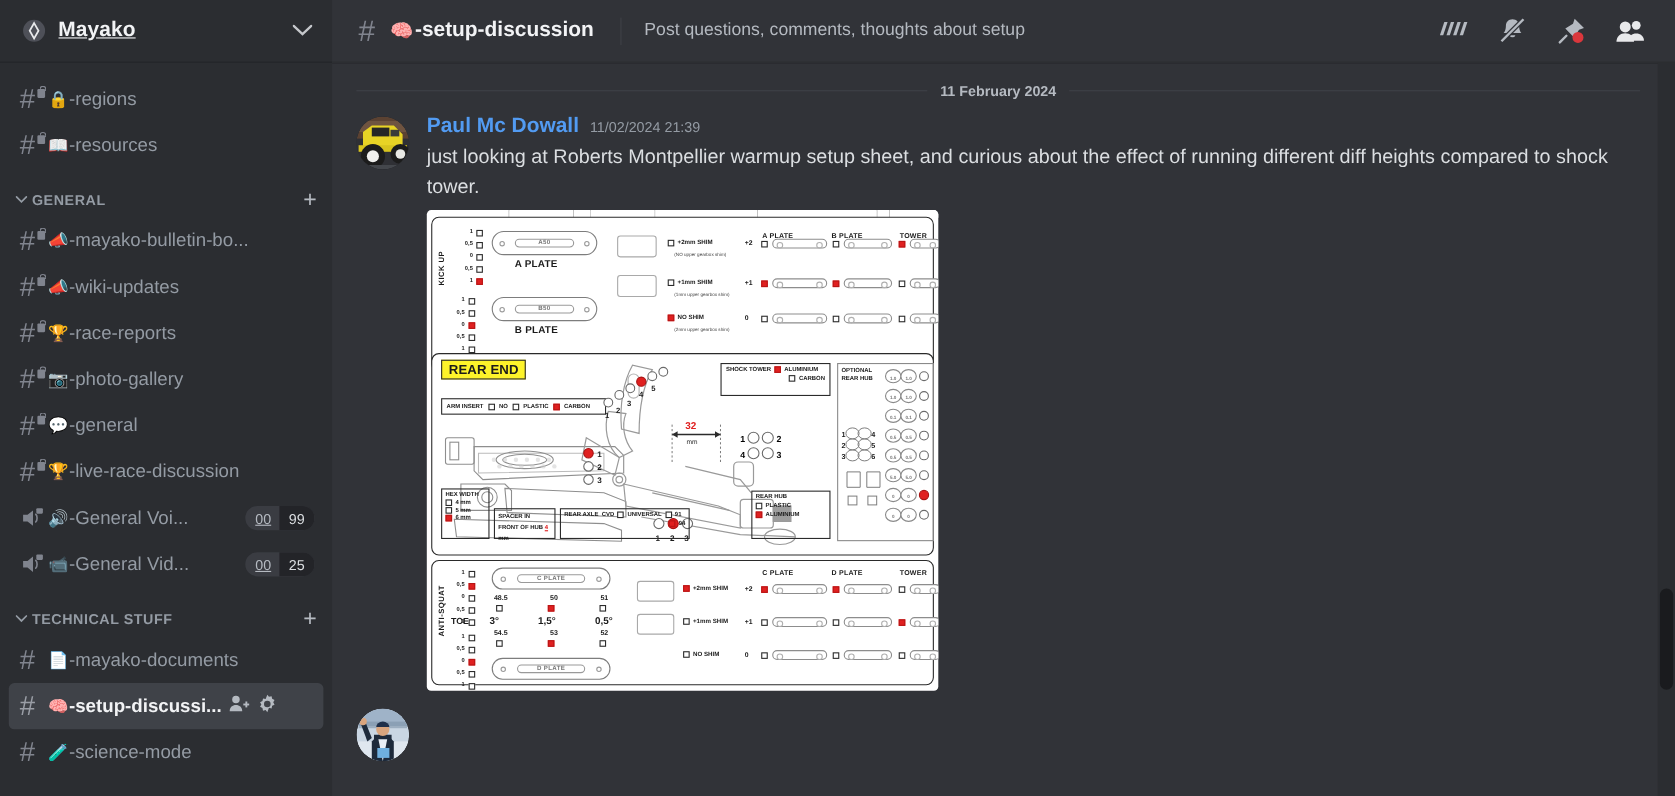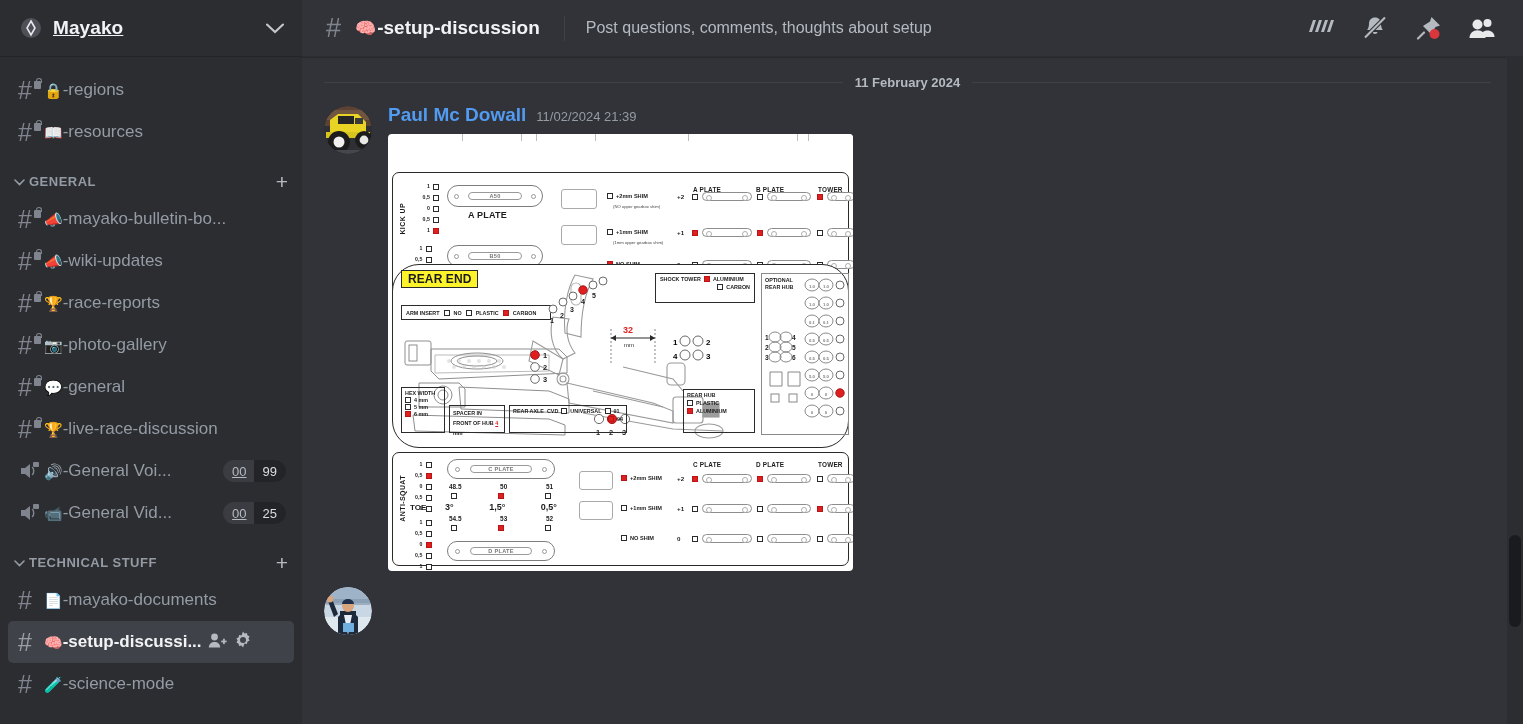--- a/index.html
+++ b/index.html
@@ -446,29 +446,30 @@
               <circle cx="40" cy="34" r="4.4" fill="#e8e8e4"></circle>
               <rect x="0" y="44" width="48" height="4" fill="#44474c"></rect>
             </g>
           </svg>
         </div>
         <div class="msg-body">
           <div class="msg-head">
             <span class="author">Paul Mc Dowall</span>
             <span class="ts">11/02/2024 21:39</span>
           </div>
+          <div class="mtext">just looking at Roberts Montpellier warmup setup sheet, and curious about the effect of running different diff heights compared to shock tower.</div>
 
           <div class="sheet">
 
             <div class="tabstub" style="left:74px;top:-2px;width:60px;"></div>
             <div class="tabstub" style="left:148px;top:-2px;width:60px;"></div>
             <div class="tabstub" style="left:300px;top:-2px;width:110px;"></div>
             <div class="tabstub" style="left:420px;top:-2px;width:60px;"></div>
 
-            <div class="panel" style="top:6px;height:141px;margin-top:32px;">
+            <div class="panel" style="top:6px;height:141px;">
               <span class="vlabel" style="left:6px;top:30px;">KICK UP</span>
 
               <div style="position:absolute;left:22px;top:8px;">
                 <div class="rowlab" style="line-height:11px;text-align:right;width:24px;display:flex;flex-direction:column;align-items:flex-end;gap:0;">
                   <span style="display:flex;align-items:center;gap:3px;">
                       <b>1</b>
                       <i class="sq"></i>
                     </span>
                   <span style="display:flex;align-items:center;gap:3px;">
                       <b>0,5</b>
@@ -568,21 +569,21 @@
               <span class="tinytext" style="position:absolute;left:220px;top:99px;">(2mm upper gearbox shim)</span>
               <span class="rowlab" style="position:absolute;left:284px;top:88px;font-size:6.2px;">0</span>
               <i class="sq" style="position:absolute;left:299px;top:89px;"></i>
               <div class="barsel" style="left:309px;top:87px;width:50px;"></div>
               <i class="sq" style="position:absolute;left:364px;top:89px;"></i>
               <div class="barsel" style="left:374px;top:87px;width:44px;"></div>
               <i class="sq" style="position:absolute;left:424px;top:89px;"></i>
               <div class="barsel" style="left:434px;top:87px;width:28px;"></div>
             </div>
 
-            <div class="panel" style="top:130px;height:184px;border-radius:27px;">
+            <div class="panel" style="top:130px;height:184px;">
               <span class="yellow" style="position:absolute;left:8px;top:5px;">REAR END</span>
 
               <div class="minibox" style="left:8px;top:40px;width:150px;height:15px;display:flex;align-items:center;gap:4px;padding:0 4px;">
                 <span>ARM INSERT</span>
                 <i class="sq"></i>
                   <span>NO</span>
                 <i class="sq"></i>
                   <span>PLASTIC</span>
                 <i class="sq on"></i>
                   <span>CARBON</span>

